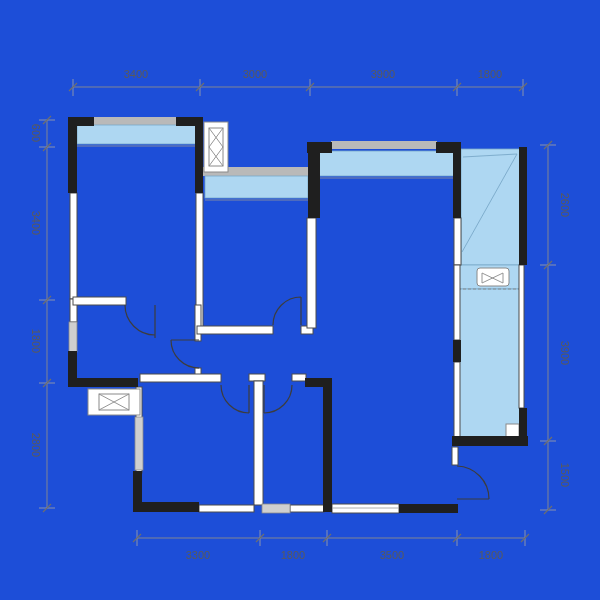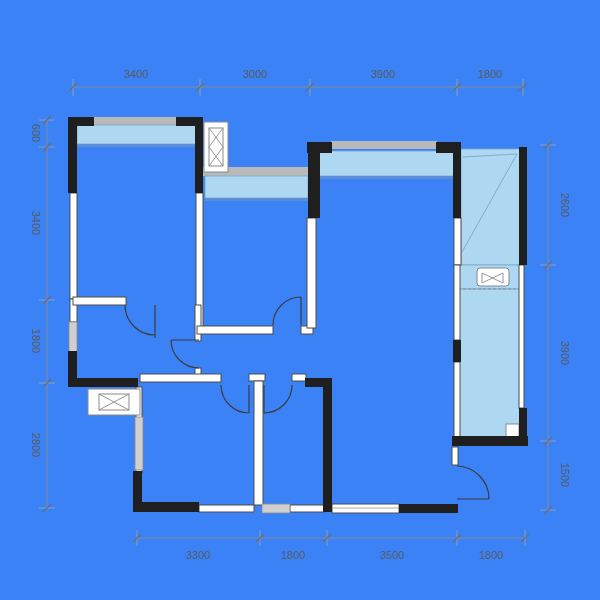--- a/index.html
+++ b/index.html
@@ -1,16 +1,16 @@
 <!DOCTYPE html>
 <html><head>
 <meta charset="utf-8">
 <style>
   html,body{margin:0;padding:0;background:#ffffff;}
-  .stage{width:600px;height:600px;position:relative;background:#3b82f6;}
+  .stage{width:600px;height:600px;position:relative;background:#1d4ed8;}
   svg{display:block;}
   .thin{fill:#ffffff;stroke:#4d4d4d;stroke-width:1;}
   .graywin{fill:#cfcfcf;stroke:#8a8a8a;stroke-width:0.8;}
   .door{fill:none;stroke:#3d3d3d;stroke-width:1.2;}
   .dimline{stroke:#8c8c8c;stroke-width:0.9;fill:none;}
   .tick{stroke:#6e6e6e;stroke-width:1.2;}
   .ext{stroke:#a5a5a5;stroke-width:0.8;}
   .dimtext{font-family:"Liberation Sans",sans-serif;font-size:11px;fill:#5a5a5a;}
   .sym{fill:#ffffff;stroke:#8a8a8a;stroke-width:1;}
   .symline{stroke:#8a8a8a;stroke-width:0.9;fill:none;}

